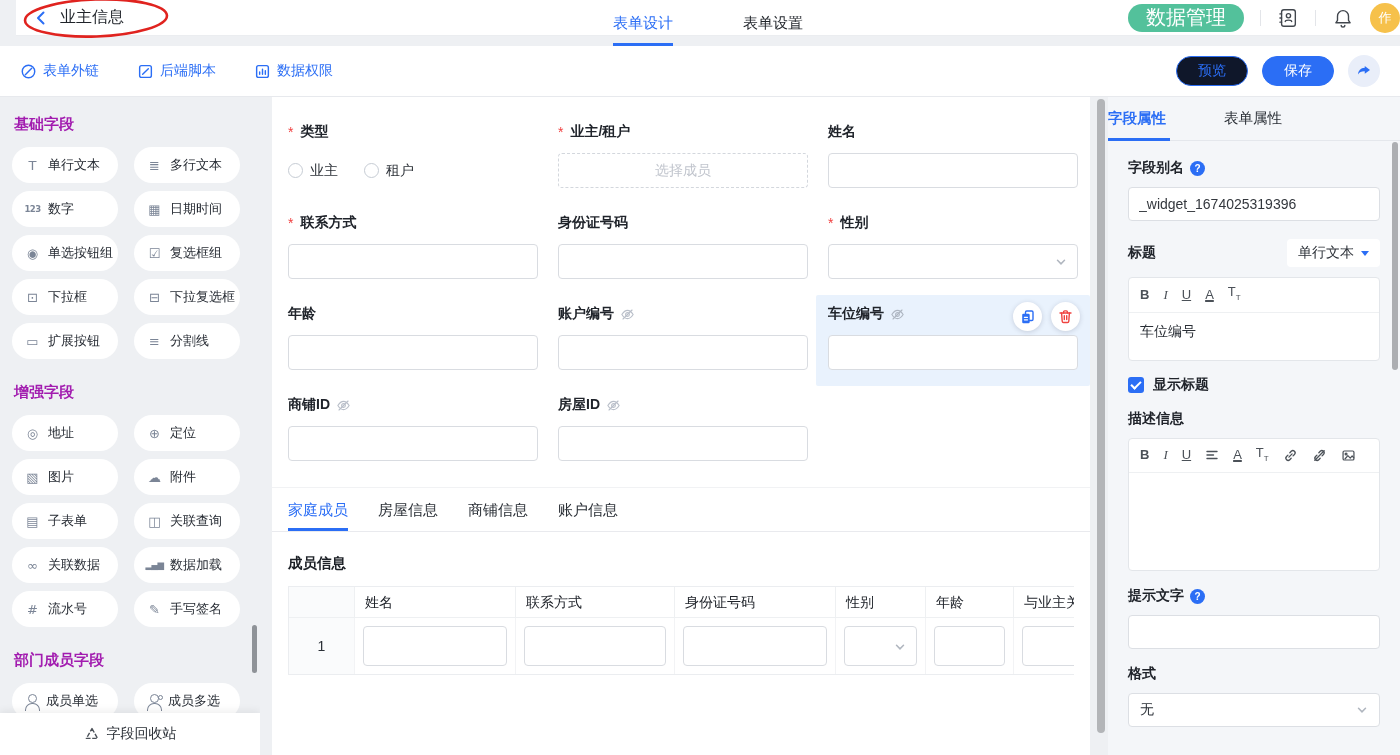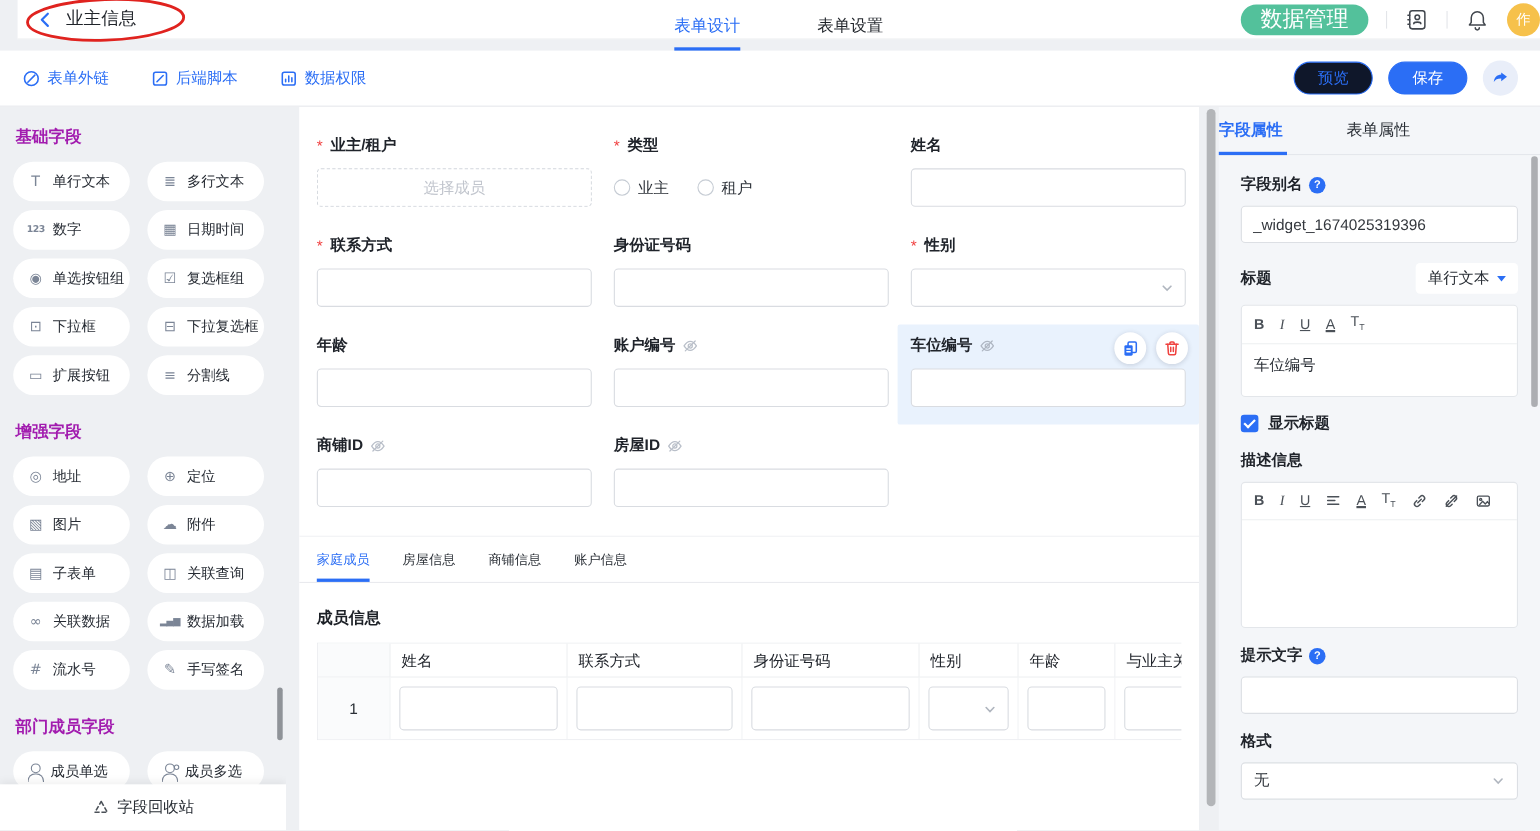--- a/index.html
+++ b/index.html
@@ -68,21 +68,21 @@
   .radios{display:flex;align-items:center;gap:26px;height:35px}
   .radio{display:flex;align-items:center;gap:7px;font-size:14px;color:#2a2f36;cursor:pointer}
   .rdot{width:15px;height:15px;border:1px solid #c6ccd4;border-radius:50%;background:#fff;flex:none}
   .member{height:35px;border:1px dashed #d3d7dd;border-radius:4px;background:#fff;display:flex;align-items:center;
       justify-content:center;font-size:14px;color:#c1c5cd;cursor:pointer}
   .fld.selected{width:274px;margin:-10px -12px -16px;padding:10px 12px 16px;background:var(--selected_bg);position:relative;border-radius:2px}
   .fld-actions{position:absolute;top:7px;right:10px;display:flex;gap:9px}
   .act{width:29px;height:29px;border-radius:50%;background:#fff;box-shadow:0 1px 5px rgba(31,41,61,.18);
       display:flex;align-items:center;justify-content:center;cursor:pointer}
   .subtabs{display:flex;gap:30px;padding:13px 16px 0;border-top:1px solid #f1f2f4;border-bottom:1px solid #e9eaee}
-  .stab{font-size:12px;color:#2a2f36;padding-bottom:11px;position:relative;cursor:pointer}
+  .stab{font-size:15px;color:#2a2f36;padding-bottom:11px;position:relative;cursor:pointer}
   .stab.active{color:var(--primary)}
   .stab.active::after{content:"";position:absolute;left:0;right:0;bottom:0;height:3px;background:var(--primary)}
   .msec{padding:22px 16px 0}
   .msec-title{font-size:14.5px;font-weight:700;color:#1c2026;margin-bottom:13px}
   .mwrap{width:786px;overflow:hidden}
   .mtable{width:890px;border:1px solid #ebedf0;background:#fff}
   .mth,.mtr{display:grid;grid-template-columns:66px 161px 159px 161px 90px 88px 165px}
   .mth>div{padding:7px 10px;font-size:14px;color:#20242b;border-right:1px solid #eef0f2;border-bottom:1px solid #eef0f2;height:31px}
   .mtr>div{padding:8px;border-right:1px solid #f2f3f5;height:56px;display:flex;align-items:center}
   .idxcell{background:#fafbfc;justify-content:center;font-size:14px;color:#2a2f36}
@@ -312,35 +312,35 @@
           <path d="M8 2.6 L13.6 12.4 H2.4 Z" stroke-dasharray="4.5 1.6"></path>
         </svg>
       <span>字段回收站</span>
     </div>
   </aside>
 
   <main class="canvas">
 
     <div class="frow">
       <div class="fld">
-        <div class="flabel req">业主/租户</div>
-        <div class="member">选择成员</div>
-      </div>
-      <div class="fld">
         <div class="flabel req">类型</div>
         <div class="radios">
           <span class="radio">
               <span class="rdot"></span>
               <span>业主</span>
             </span>
           <span class="radio">
               <span class="rdot"></span>
               <span>租户</span>
             </span>
         </div>
+      </div>
+      <div class="fld">
+        <div class="flabel req">业主/租户</div>
+        <div class="member">选择成员</div>
       </div>
       <div class="fld">
         <div class="flabel">姓名</div>
         <div class="inp"></div>
       </div>
     </div>
 
     <div class="frow">
       <div class="fld">
         <div class="flabel req">联系方式</div>

